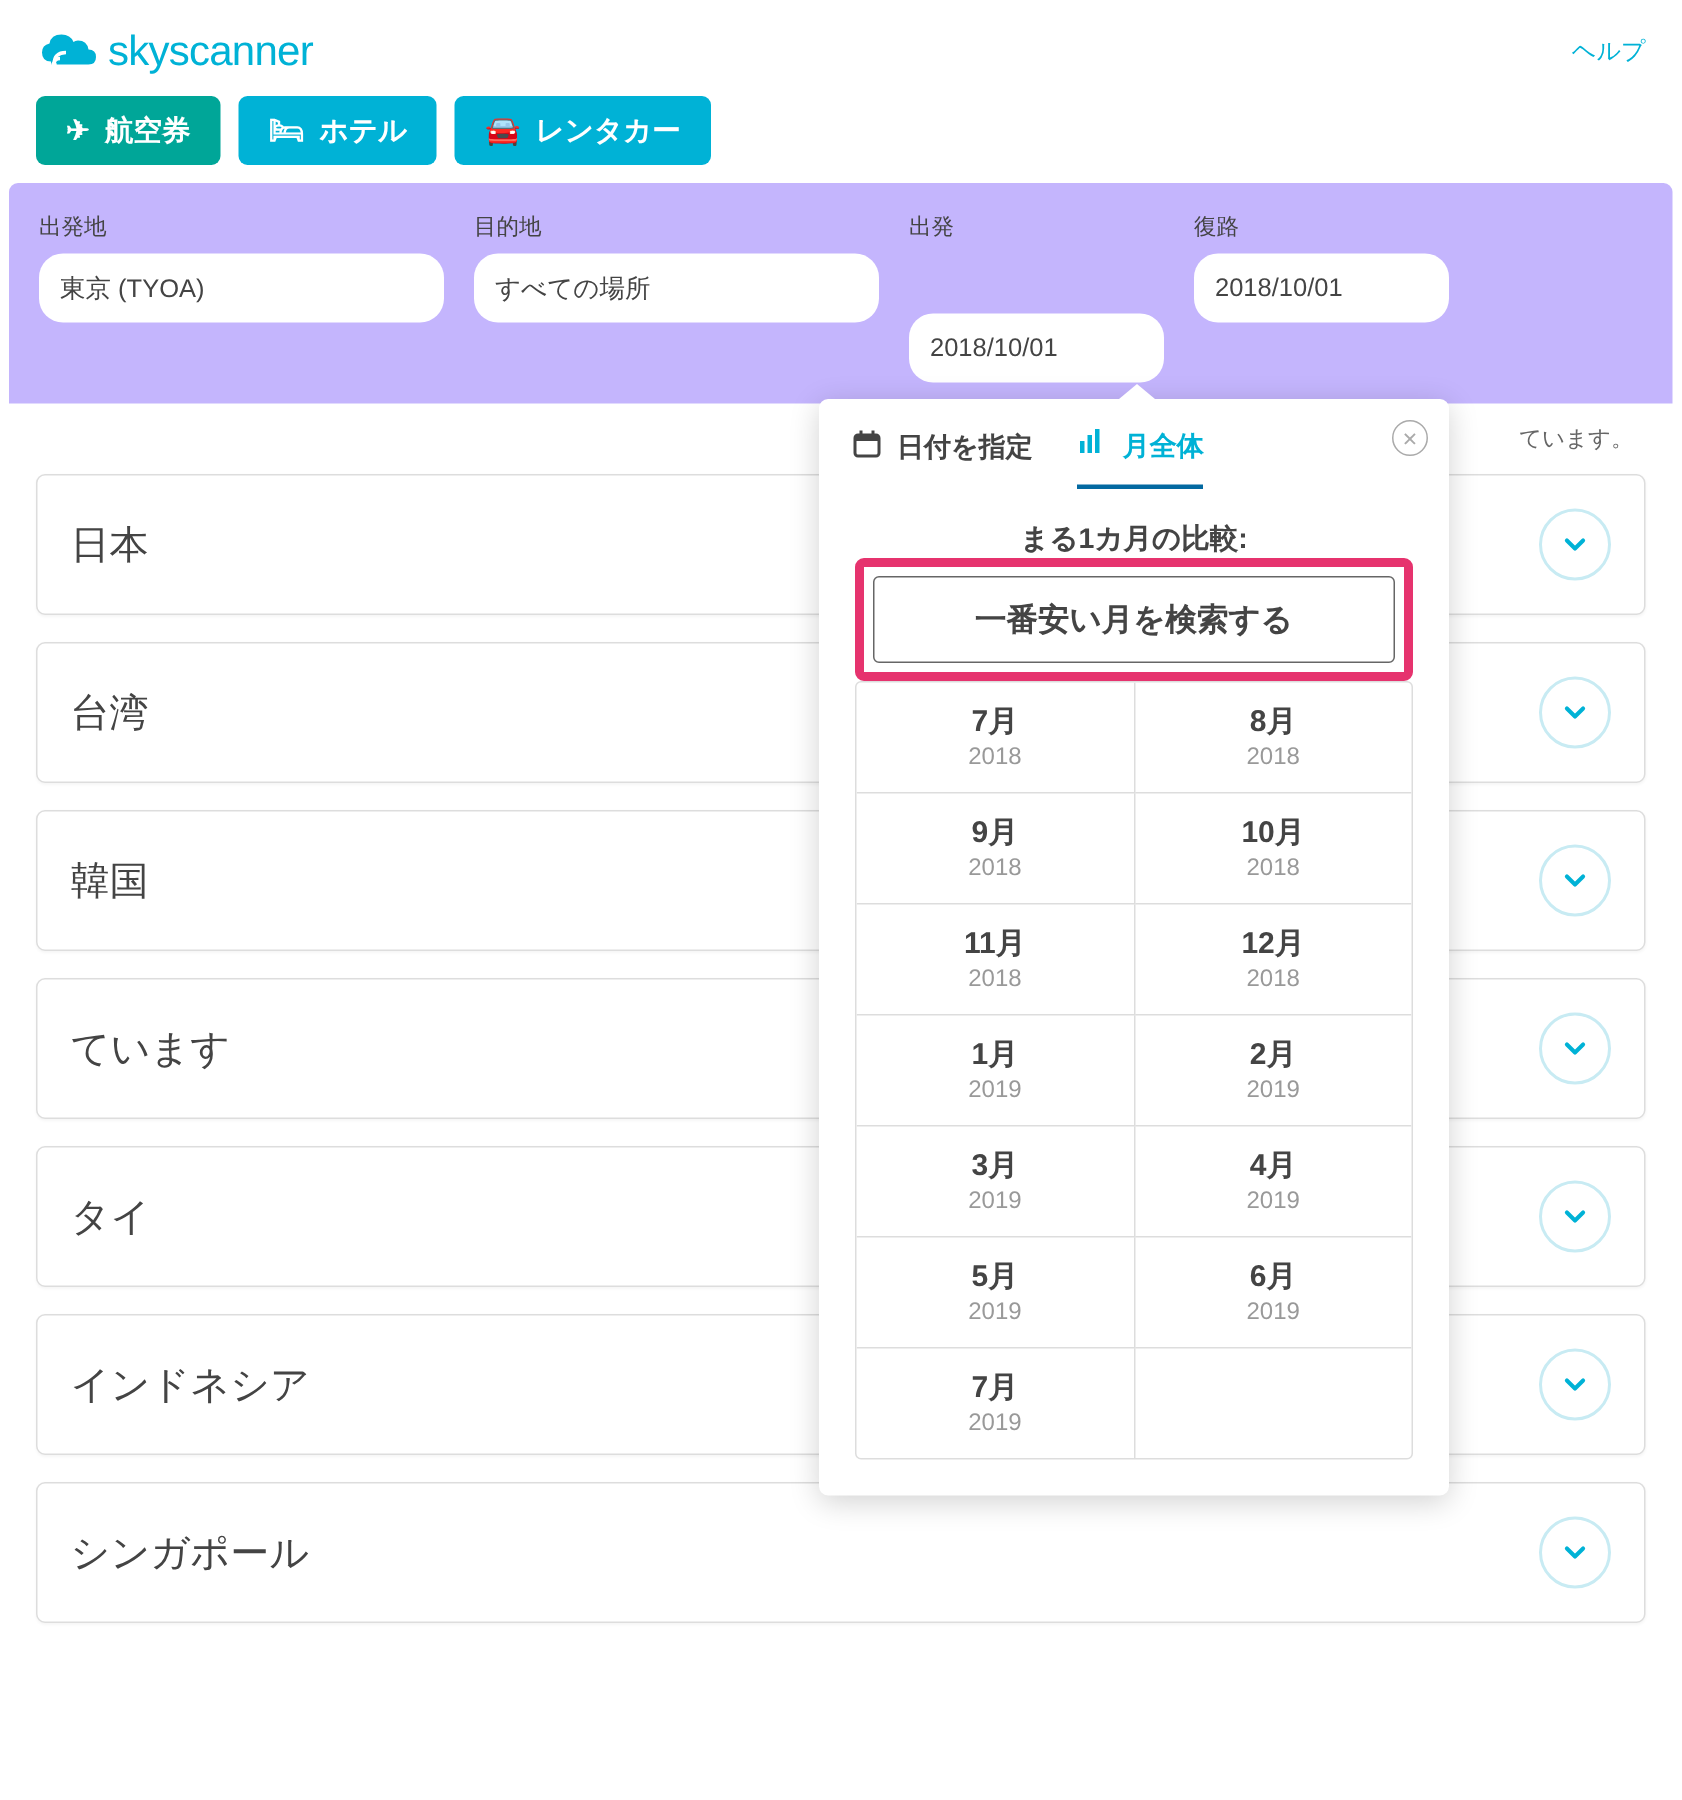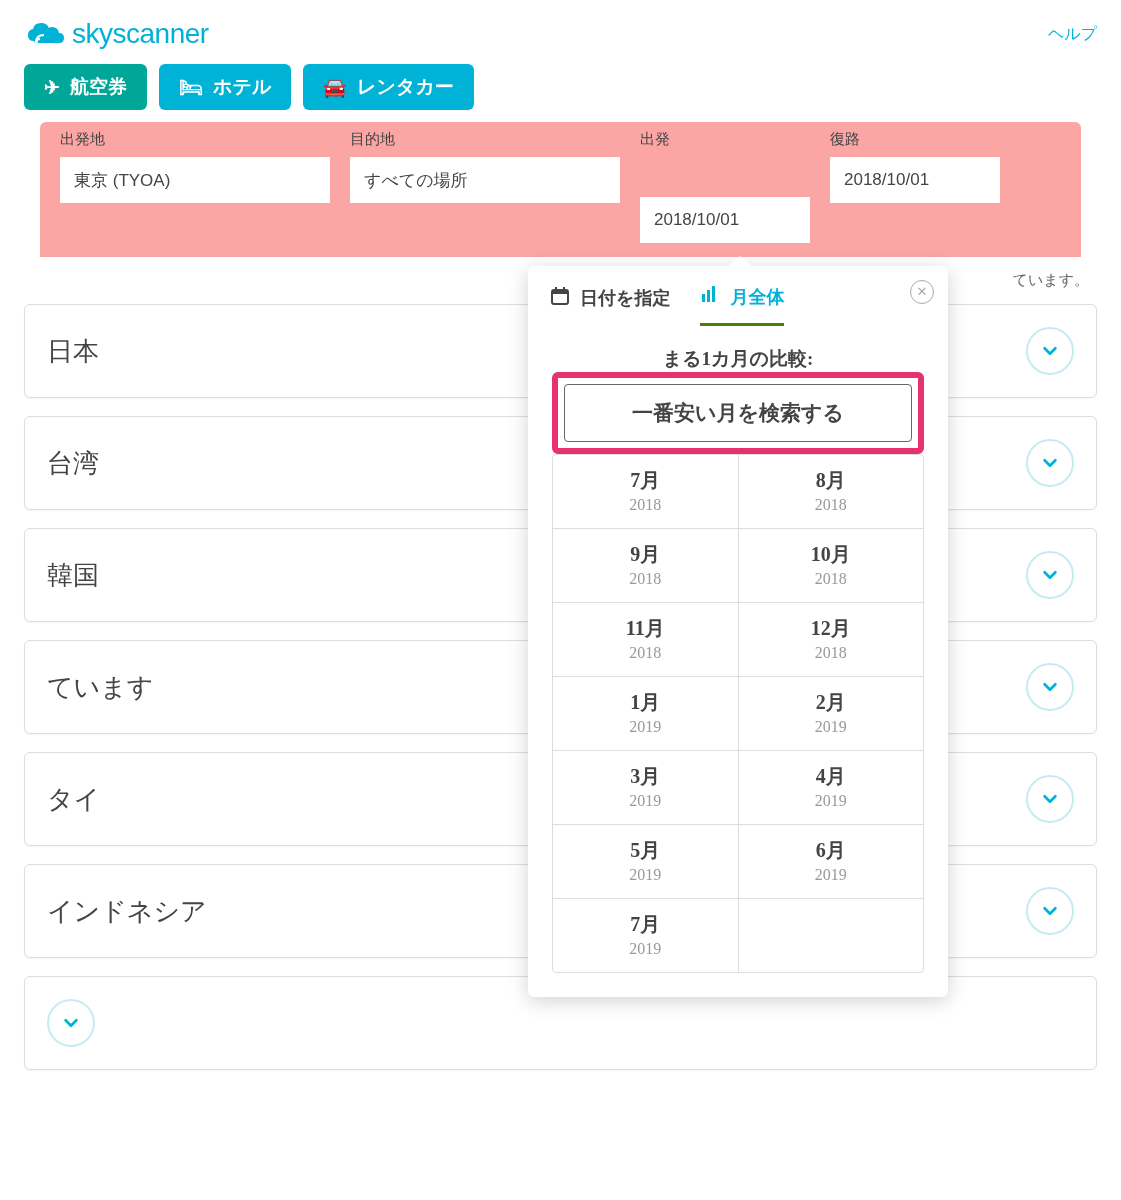--- a/index.html
+++ b/index.html
@@ -6,44 +6,44 @@
 body { font-family: -apple-system, BlinkMacSystemFont, "Segoe UI", sans-serif; background: #fff; width: 1121px; }
 .header { display: flex; justify-content: space-between; align-items: center; padding: 18px 24px 14px; }
 .logo { display: flex; align-items: center; gap: 6px; }
 .logo-icon { width: 42px; height: 30px; }
 .logo-text { font-size: 28px; color: #00b2d6; font-weight: 400; letter-spacing: -0.5px; }
 .help-link { color: #00b2d6; font-size: 16px; text-decoration: none; }
 .tabs { display: flex; gap: 12px; padding: 0 24px; }
 .tab { display: flex; align-items: center; gap: 10px; padding: 10px 20px; border-radius: 6px; color: #fff; font-size: 19px; font-weight: 600; cursor: pointer; }
 .tab-active { background: #00a698; }
 .tab-inactive { background: #00b2d6; }
-.search-panel { background: #fca5a5; margin: 12px 40px 0; border-radius: 6px 6px 0 0; padding: 8px 20px 14px; position: relative; }
+.search-panel { background: #c4b5fd; margin: 12px 6px 0; border-radius: 6px 6px 0 0; padding: 20px 20px 14px; position: relative; }
 .search-row { display: flex; gap: 20px; }
 .search-field { display: flex; flex-direction: column; gap: 8px; }
 .field-from { flex: 0 0 270px; }
 .field-to { flex: 0 0 270px; }
 .field-depart { flex: 0 0 170px; gap: 48px; }
 .field-return { flex: 0 0 170px; }
 .field-label { font-size: 15px; color: #444; }
-.field-input { background: #fff; border: none; padding: 13px 14px; font-size: 17px; color: #444; border-radius: 0; width: 100%; }
+.field-input { background: #fff; border: none; padding: 13px 14px; font-size: 17px; color: #444; border-radius: 16px; width: 100%; }
 .direct-row { display: flex; align-items: center; gap: 10px; margin-top: 16px; }
 .checkbox { width: 20px; height: 20px; background: #fff; border-radius: 3px; }
 .direct-label { font-size: 16px; color: #444; }
 .results-area { padding: 0 24px; position: relative; }
 .results-note { text-align: right; font-size: 15px; color: #666; padding: 14px 8px; }
 .result-card { display: flex; justify-content: space-between; align-items: center; background: #fff; border: 1px solid #ddd; border-radius: 6px; padding: 22px 22px; margin-bottom: 18px; box-shadow: 0 1px 2px rgba(0,0,0,0.04); }
 .result-name { font-size: 26px; color: #444; }
 .expand-btn { width: 48px; height: 48px; border-radius: 50%; background: #fff; border: 2px solid #c8ebf3; display: flex; align-items: center; justify-content: center; cursor: pointer; }
 .chevron { width: 18px; height: 18px; }
-.popover { position: absolute; top: 266px; left: 528px; width: 420px; background: #fff; border-radius: 6px; box-shadow: 0 4px 20px rgba(0,0,0,0.18); z-index: 10; padding: 0; font-family: Liberation Serif, serif; }
+.popover { position: absolute; top: 266px; left: 546px; width: 420px; background: #fff; border-radius: 6px; box-shadow: 0 4px 20px rgba(0,0,0,0.18); z-index: 10; padding: 0; }
 .popover-arrow { position: absolute; top: -10px; left: 200px; width: 0; height: 0; border-left: 12px solid transparent; border-right: 12px solid transparent; border-bottom: 10px solid #fff; }
 .popover-header { display: flex; align-items: center; padding: 18px 22px 0; position: relative; gap: 30px; }
 .popover-tab { display: flex; align-items: center; gap: 10px; font-size: 18px; font-weight: 600; padding-bottom: 14px; cursor: pointer; }
 .popover-tab-inactive { color: #444; }
-.popover-tab-active { color: #00b2d6; border-bottom: 3px solid #4d7c0f; }
+.popover-tab-active { color: #00b2d6; border-bottom: 3px solid #0369a1; }
 .close-btn { position: absolute; top: 14px; right: 14px; width: 24px; height: 24px; border-radius: 50%; border: 1.5px solid #aaa; display: flex; align-items: center; justify-content: center; cursor: pointer; font-size: 13px; color: #aaa; }
 .popover-body { padding: 20px 24px 24px; }
 .compare-title { text-align: center; font-size: 19px; font-weight: 600; color: #444; }
 .highlight-box { border: 6px solid #e6336e; border-radius: 6px; padding: 6px; margin-bottom: 0; }
 .cheapest-btn { width: 100%; padding: 14px; border: 1.5px solid #666; border-radius: 4px; background: #fff; font-size: 21px; font-weight: 600; color: #444; text-align: center; cursor: pointer; }
 .month-grid { border: 1px solid #ddd; border-radius: 4px; overflow: hidden; }
 .month-row { display: flex; }
 .month-cell { flex: 1; padding: 12px 10px 14px; text-align: center; border-bottom: 1px solid #ddd; cursor: pointer; }
 .month-cell:first-child { border-right: 1px solid #ddd; }
 .month-row:last-child .month-cell { border-bottom: none; }
@@ -148,20 +148,21 @@
       </div>
       <div class="result-card">
     <span class="result-name">インドネシア</span>
     <div class="expand-btn">
       <svg class="chevron" viewBox="0 0 20 20">
             <path d="M4 7 L10 13 L16 7" stroke="#00b2d6" stroke-width="3" fill="none" stroke-linecap="round" stroke-linejoin="round"></path>
           </svg>
     </div>
       </div>
       <div class="result-card">
+    <span class="result-name">シンガポール</span>
     <div class="expand-btn">
       <svg class="chevron" viewBox="0 0 20 20">
             <path d="M4 7 L10 13 L16 7" stroke="#00b2d6" stroke-width="3" fill="none" stroke-linecap="round" stroke-linejoin="round"></path>
           </svg>
     </div>
       </div>
     </div>
 </div>
 
 <div class="popover">

